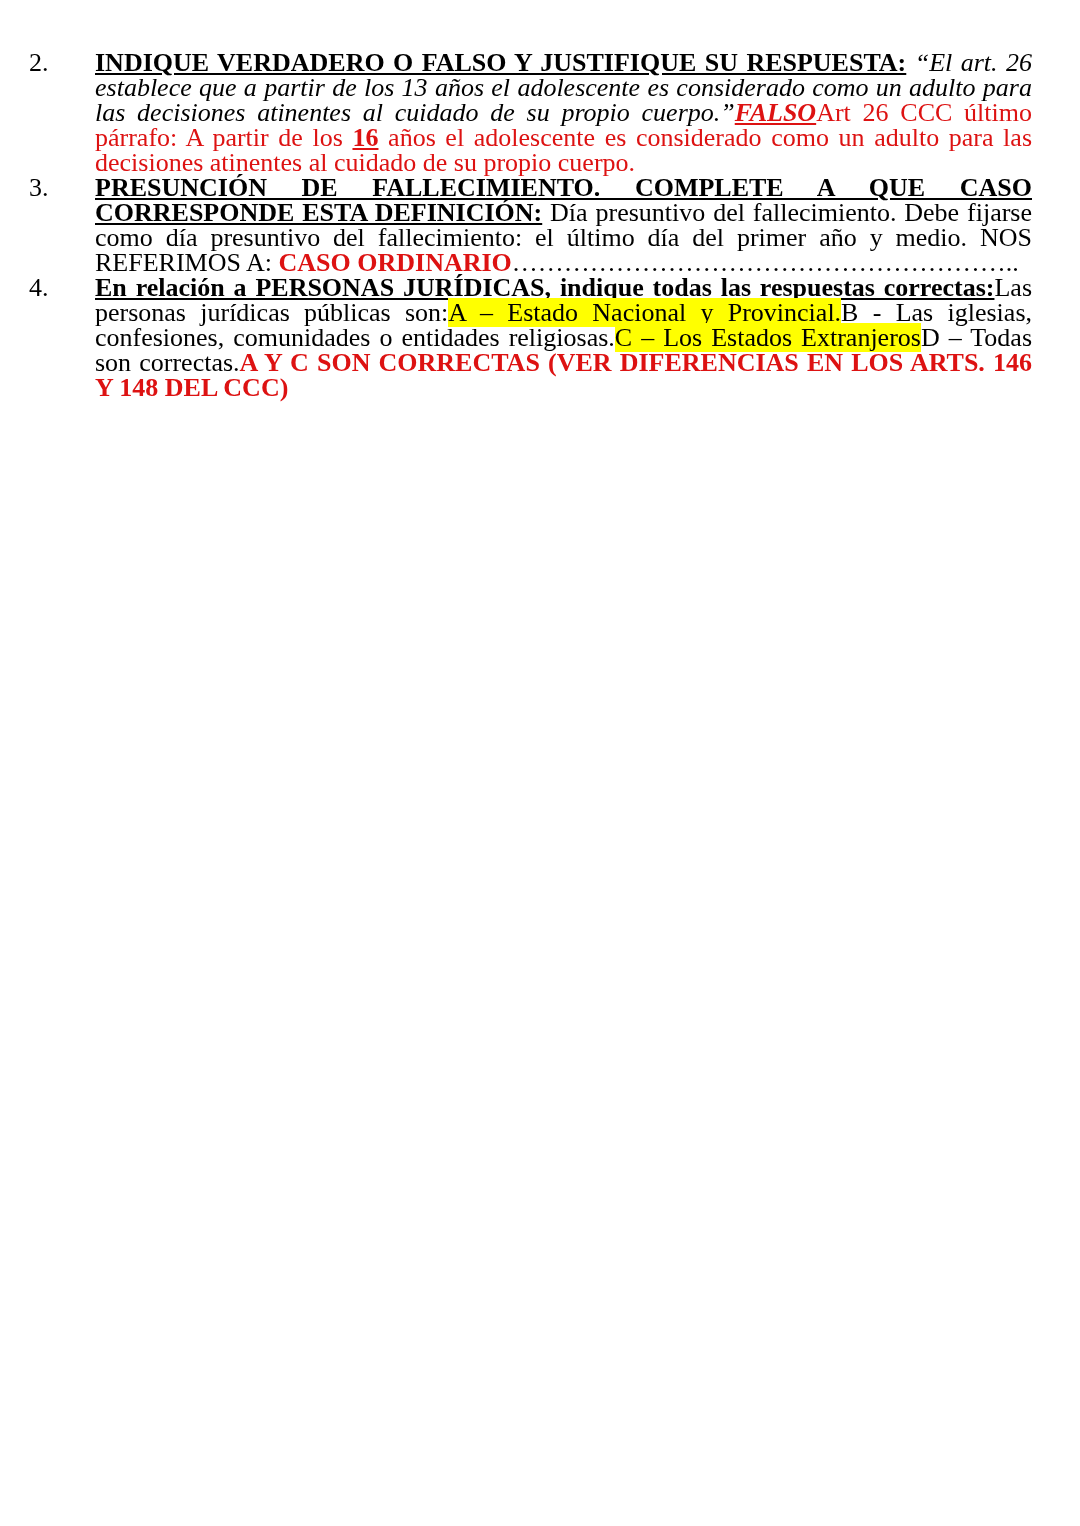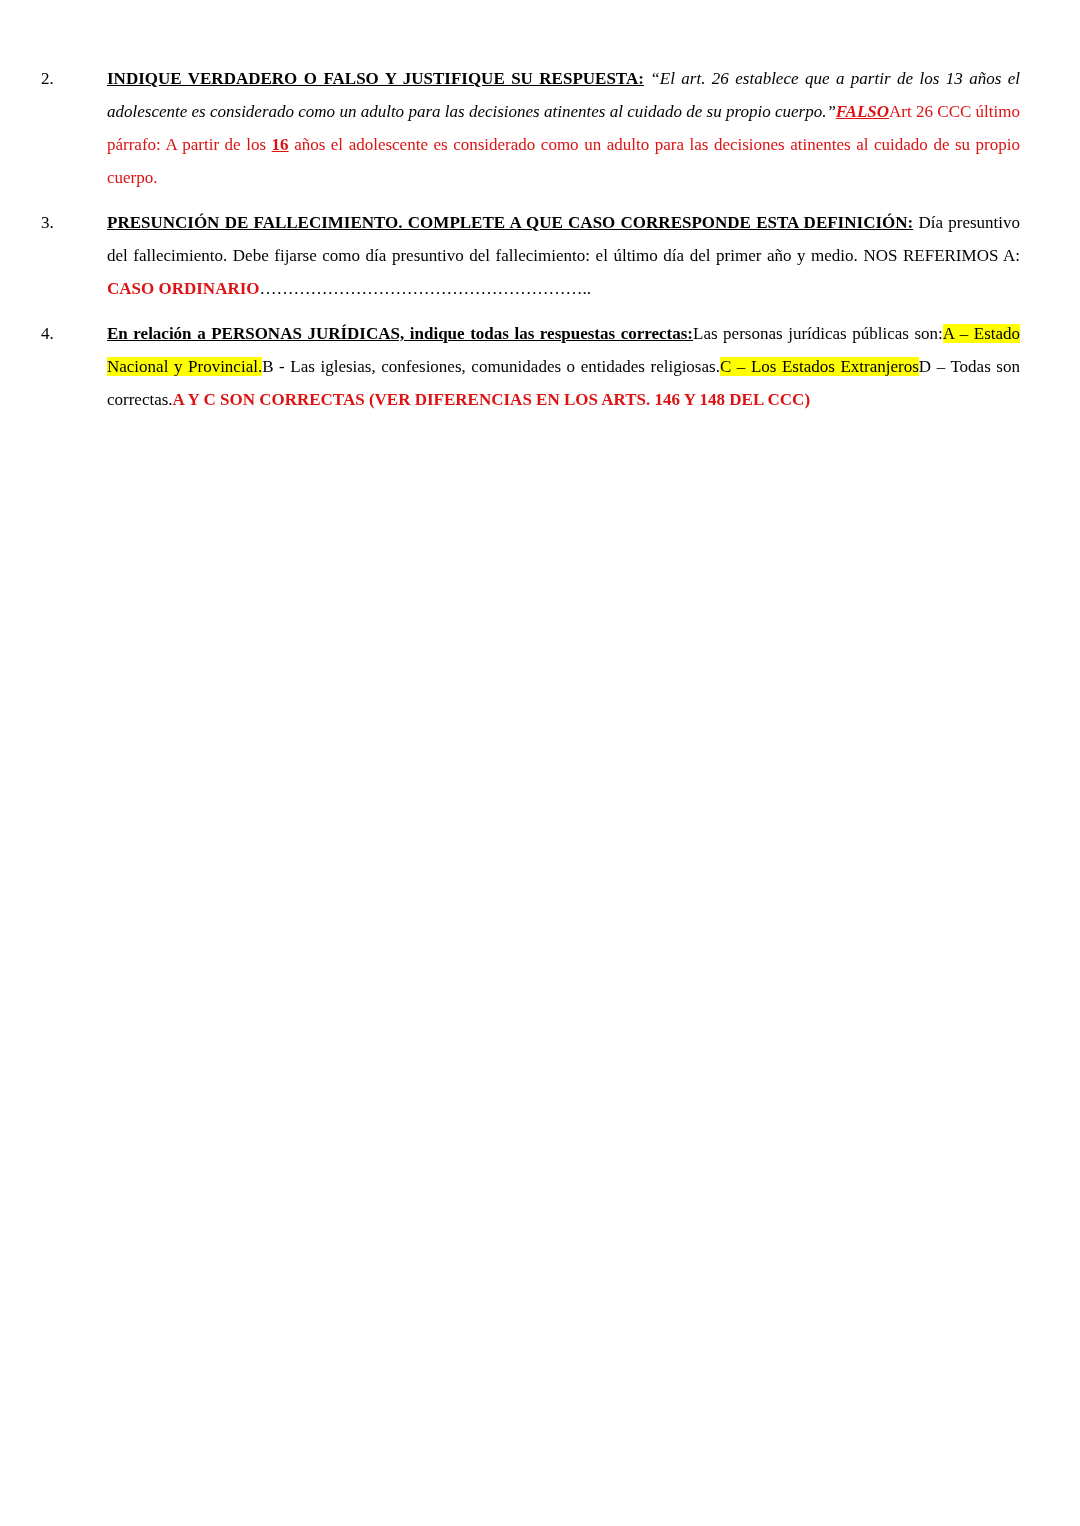--- a/index.html
+++ b/index.html
@@ -20,23 +20,23 @@
     inset: 0;
     background: var(--page-bg, #ffffff);
   }
   .doc {
     position: absolute;
     left: 62px;
     top: 50px;
     width: 970px;
   }
   .para {
-    margin: 12px;
-    font-size: 17px;
-    line-height: 33px;
+    margin: 0;
+    font-size: 26px;
+    line-height: 25px;
     text-align: justify;
     padding-left: 33px;
     text-indent: -33px;
   }
   .num {
     display: inline-block;
     width: 33px;
   }
   .run.bold { font-weight: 700; }
   .run.italic { font-style: italic; }

